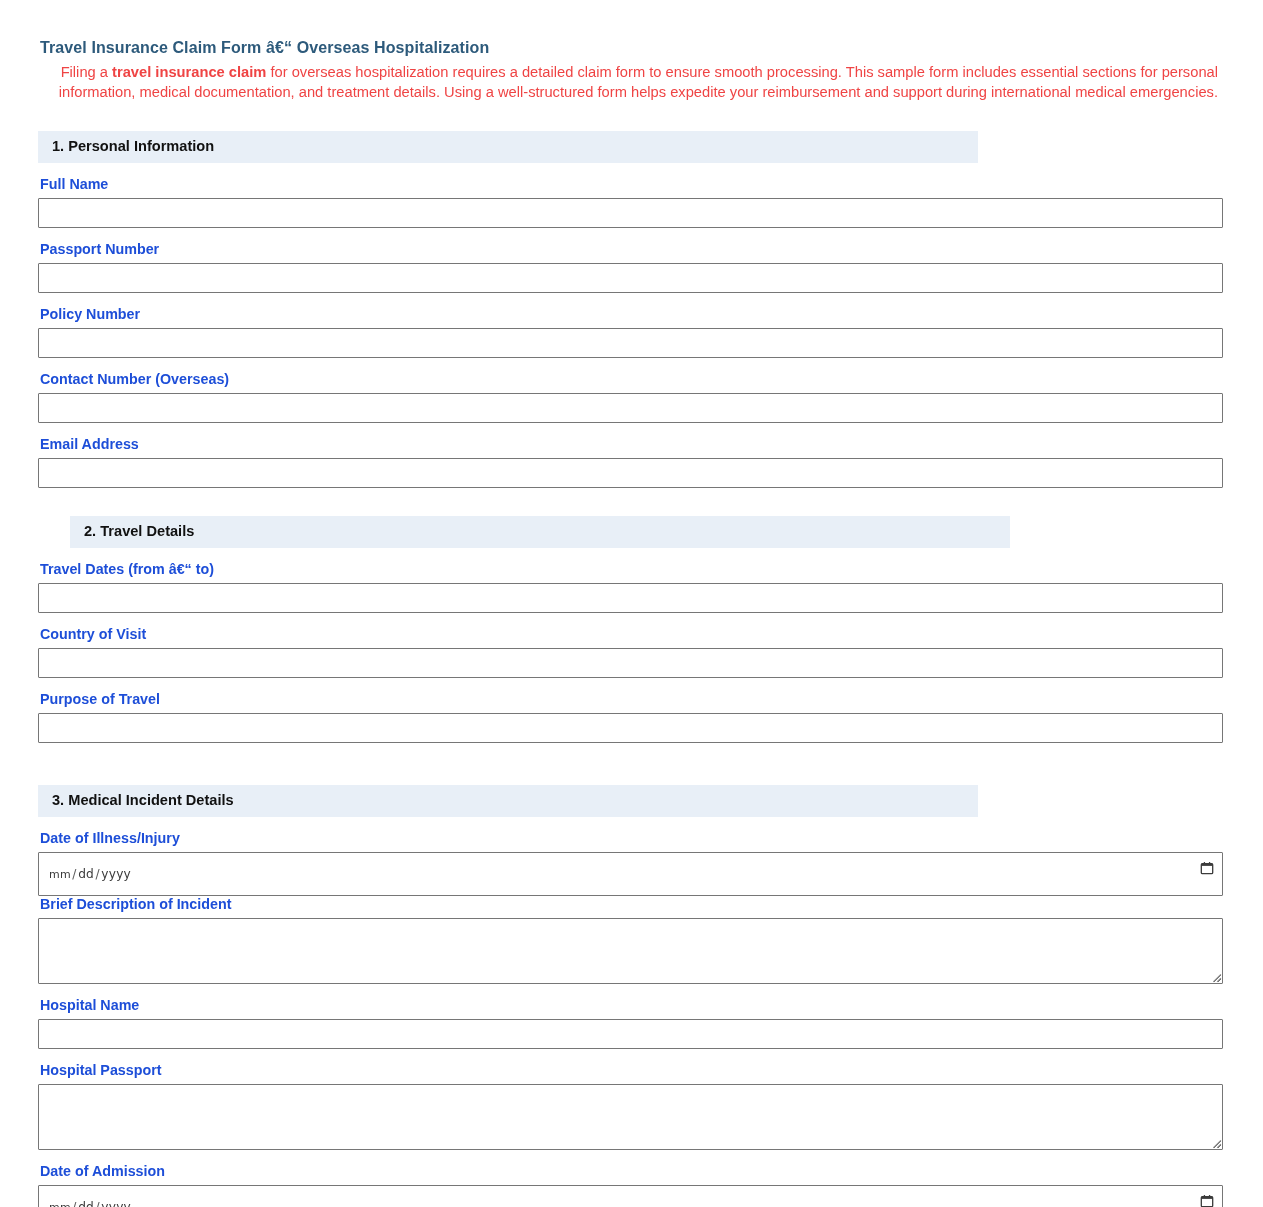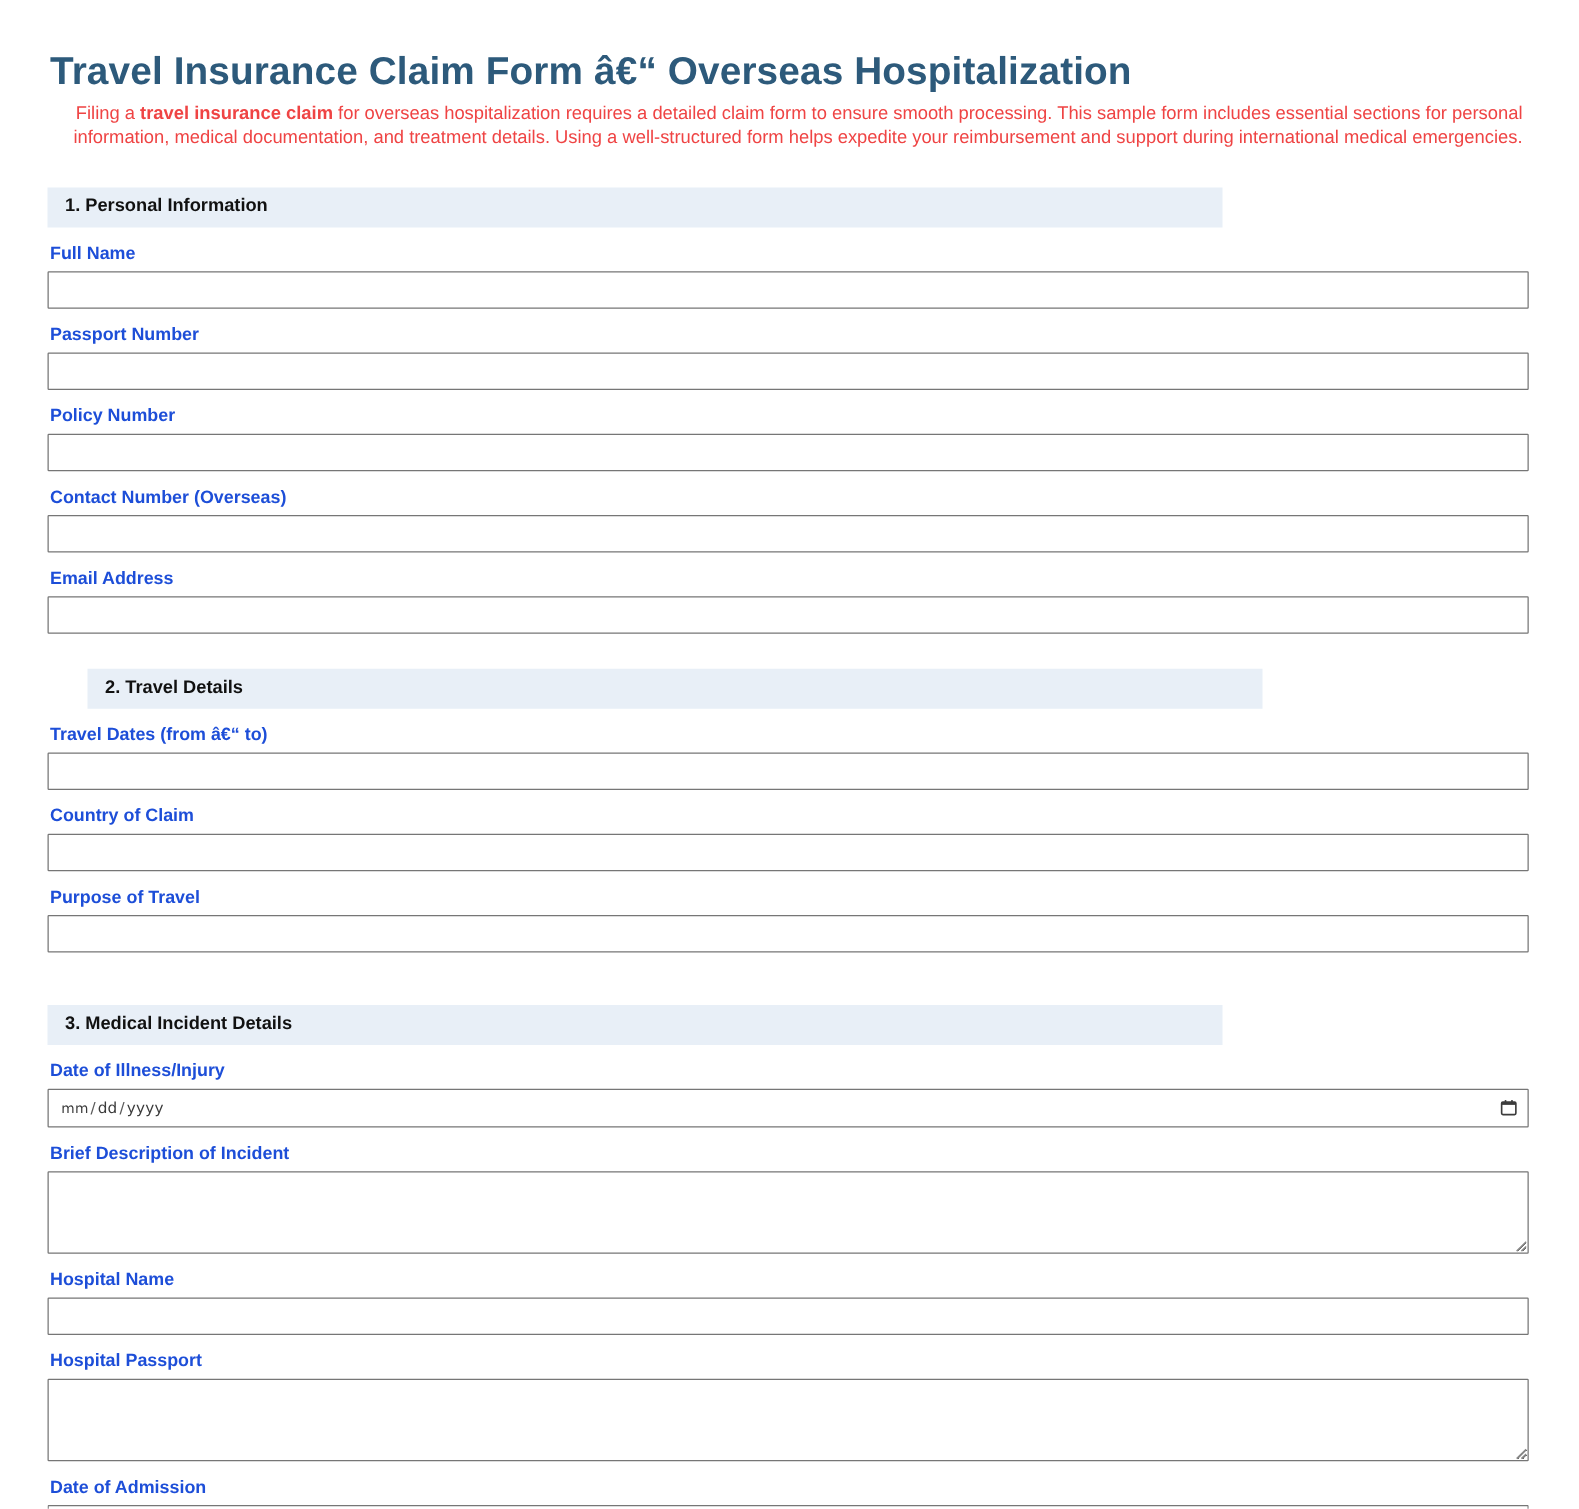--- a/index.html
+++ b/index.html
@@ -14,21 +14,21 @@
     height: 1207px;
     overflow: hidden;
     font-family: "Liberation Sans", sans-serif;
     color: #1a1a1a;
     -webkit-font-smoothing: antialiased;
   }
   .page {
     padding: 0 40px 0 38px;
   }
   .doc-title {
-    font-size: 31px;
+    font-size: 16px;
     font-weight: bold;
     color: #2d5a7b;
     margin: 0;
     padding: 38px 0 0 2px;
     letter-spacing: 0.1px;
     line-height: 1.25;
   }
   .intro {
     font-size: 14.7px;
     line-height: 19.6px;
@@ -91,21 +91,21 @@
   }
   .date-wrap {
     position: relative;
     width: 1185px;
     height: 31px;
   }
   .date-input {
     display: flex;
     align-items: center;
     width: 1185px;
-    height: 31px;
+    height: 44px;
     background: #ffffff;
     border: 1px solid #767676;
     border-radius: 1px;
     padding: 5px 10px;
   }
   .date-placeholder {
     font-family: "DejaVu Sans", sans-serif;
     font-size: 12.2px;
     color: #3b3b3b;
     letter-spacing: 0.2px;
@@ -170,21 +170,21 @@
   </div>
 
   <div class="section-header sec-2">2. Travel Details</div>
 
   <div class="field">
     <label class="field-label">Travel Dates (from â€“ to)</label>
     <input class="text-input" type="text" placeholder="" style="">
   </div>
 
   <div class="field">
-    <label class="field-label">Country of Claim</label>
+    <label class="field-label">Country of Visit</label>
     <input class="text-input" type="text" placeholder="" style="">
   </div>
 
   <div class="field">
     <label class="field-label">Purpose of Travel</label>
     <input class="text-input" type="text" placeholder="" style="">
   </div>
 
   <div class="section-header sec-3">3. Medical Incident Details</div>
 

